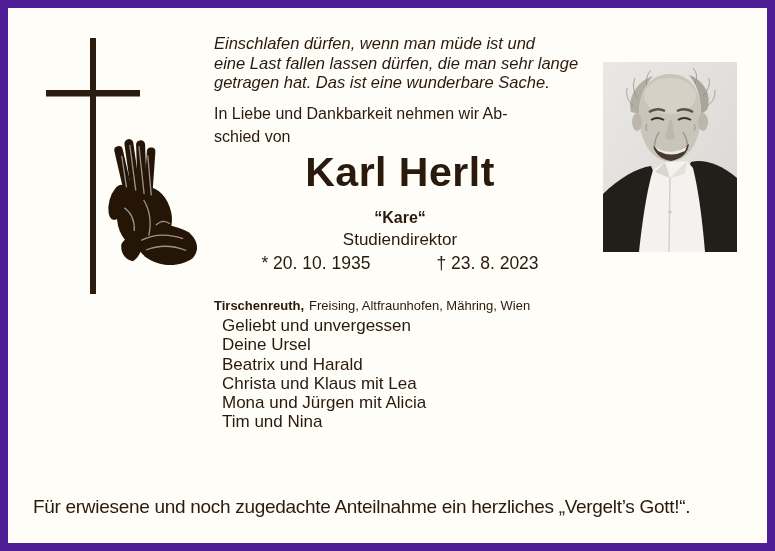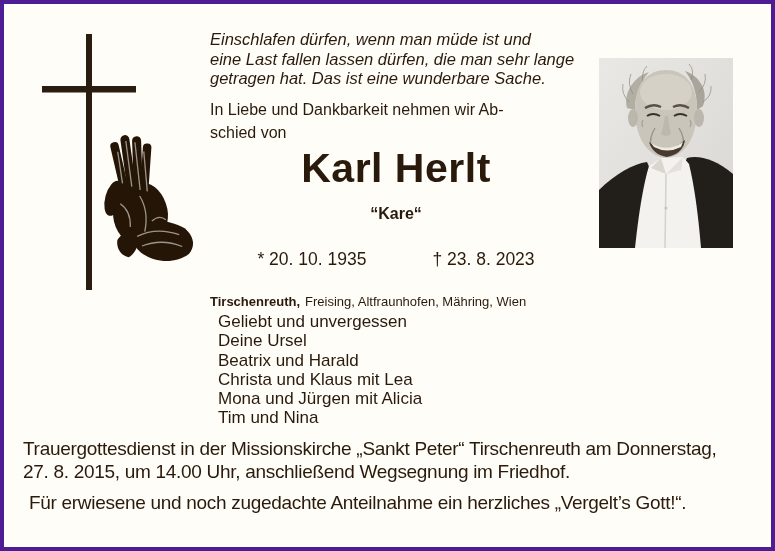--- a/index.html
+++ b/index.html
@@ -1,21 +1,21 @@
 <!DOCTYPE html>
 <html><head>
 <meta charset="utf-8">
 <style>
   * { margin:0; padding:0; box-sizing:border-box; }
   html,body { width:775px; height:551px; background:#ffffff; }
   body { font-family:"Liberation Sans", sans-serif; color:#2a1a0c; }
   .page {
     position:relative; width:775px; height:551px;
     background:#fffdf8;
-    border:4px solid #4c1d95;
+    border:8px solid #4c1d95;
     overflow:hidden;
   }
   .abs { position:absolute; }
   .quote {
     left:206px; top:26px; width:400px;
     font-style:italic; font-size:16.5px; line-height:19.5px;
     white-space:pre-line;
   }
   .intro {
     left:206px; top:94px; width:380px;
@@ -160,35 +160,34 @@
 eine Last fallen lassen dürfen, die man sehr lange
 getragen hat. Das ist eine wunderbare Sache.</div>
 
   <div class="abs intro">In Liebe und Dankbarkeit nehmen wir Ab-
 schied von</div>
 
   <div class="abs name">Karl Herlt</div>
 
   <div class="abs nickname">“Kare“</div>
 
+  <div class="abs title">Studiendirektor</div>
 
   <div class="abs dates">
     <span>* 20. 10. 1935</span>
     <span>† 23. 8. 2023</span>
   </div>
 
   <div class="abs places">
     <span class="b">Tirschenreuth,</span><span class="rest">Freising, Altfraunhofen, Mähring, Wien</span>
   </div>
 
   <div class="abs family">Geliebt und unvergessen
 Deine Ursel
 Beatrix und Harald
 Christa und Klaus mit Lea
 Mona und Jürgen mit Alicia
 Tim und Nina</div>
 
-  <div class="abs service">Trauergottesdienst in der Missionskirche „Sankt Peter“ Tirschenreuth am Donnerstag,
-27. 8. 2015, um 14.00 Uhr, anschließend Wegsegnung im Friedhof.</div>
 
   <div class="abs thanks">Für erwiesene und noch zugedachte Anteilnahme ein herzliches „Vergelt’s Gott!“.</div>
 
 </div>
 
 </body></html>

